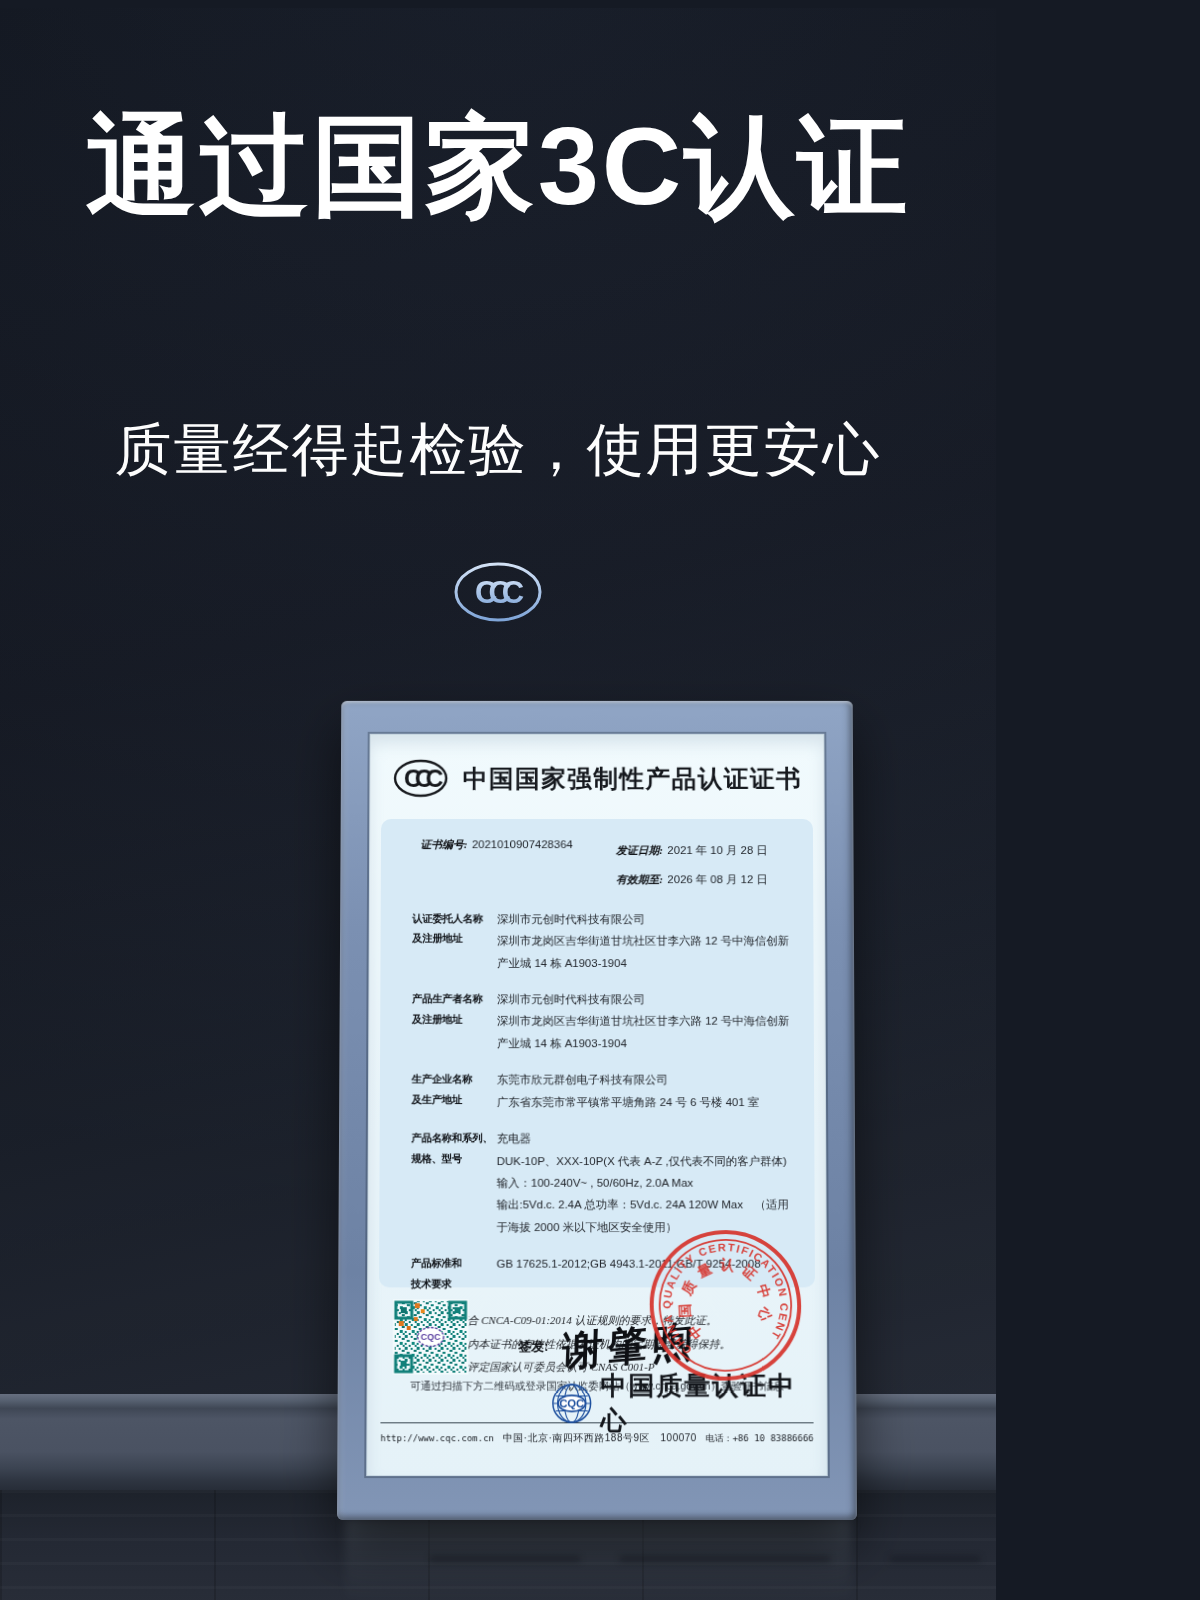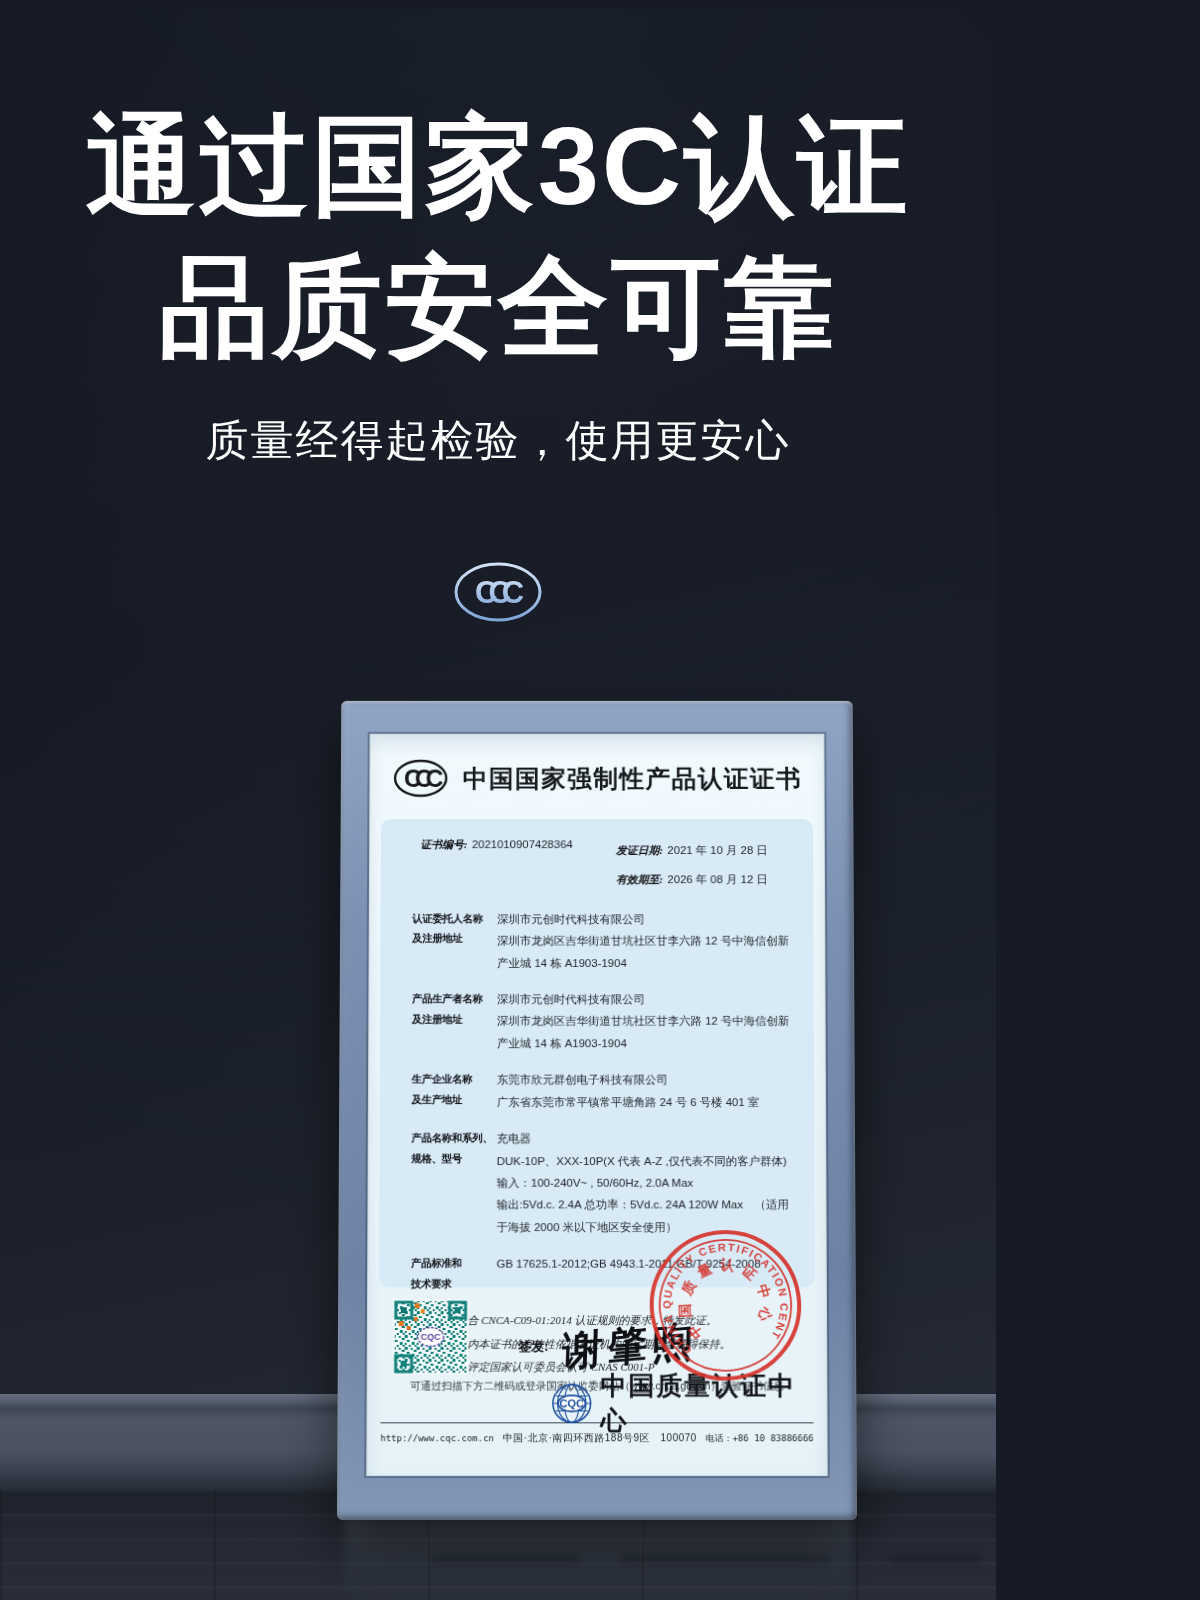--- a/index.html
+++ b/index.html
@@ -22,21 +22,21 @@
     filter:blur(5px);}
   .refl-bar{position:absolute;height:6px;background:rgba(8,12,18,0.35);filter:blur(3px);}
   .rb1{left:430px;top:1548px;width:150px;}
   .rb2{left:620px;top:1548px;width:210px;}
   .rb3{left:890px;top:1548px;width:90px;}
 
   
   .hero-title{position:absolute;top:88px;left:0;width:100%;text-align:center;color:#ffffff;
     font-weight:900;font-size:110px;line-height:1.28;letter-spacing:3px;}
   .hero-sub{position:absolute;top:404px;left:0;width:100%;text-align:center;color:#fdfdfd;
-    font-weight:500;font-size:43px;letter-spacing:2px;}
+    font-weight:500;font-size:57px;letter-spacing:2px;}
   .certno-row{position:absolute;top:552px;left:0;width:100%;display:flex;align-items:center;
     justify-content:center;gap:32px;}
   .certno-text{font-size:37px;font-weight:bold;letter-spacing:1px;color:#a4c4ec;
     background:linear-gradient(180deg,#c9dcf4 5%,#8fb4e2 55%,#5d8cc8 100%);
     -webkit-background-clip:text;background-clip:text;-webkit-text-fill-color:transparent;}
 
   
   .cert-wrap{position:absolute;left:337px;top:678px;width:520px;height:834px;
     transform:perspective(2600px) rotateX(3deg);transform-origin:50% 100%;}
   .cert-frame{position:absolute;inset:0;border-radius:6px;
@@ -96,21 +96,20 @@
   <div class="wall"></div>
   <div class="baseboard"></div>
   <div class="floor"></div>
   <div class="reflection"></div>
   <div class="refl-bar rb1"></div>
   <div class="refl-bar rb2"></div>
   <div class="refl-bar rb3"></div>
 
   <div class="hero-title">
     <div>通过国家3C认证</div>
-    <div>品质安全可靠</div>
   </div>
   <div class="hero-sub">质量经得起检验，使用更安心</div>
 
   <div class="certno-row">
     <svg width="92" height="64" viewBox="0 0 92 64">
       <defs>
         <linearGradient id="bgrad" x1="0" y1="0" x2="0" y2="1">
           <stop offset="0" stop-color="#d3e2f6"></stop>
             <stop offset="1" stop-color="#7fa5d8"></stop>
         </linearGradient>

